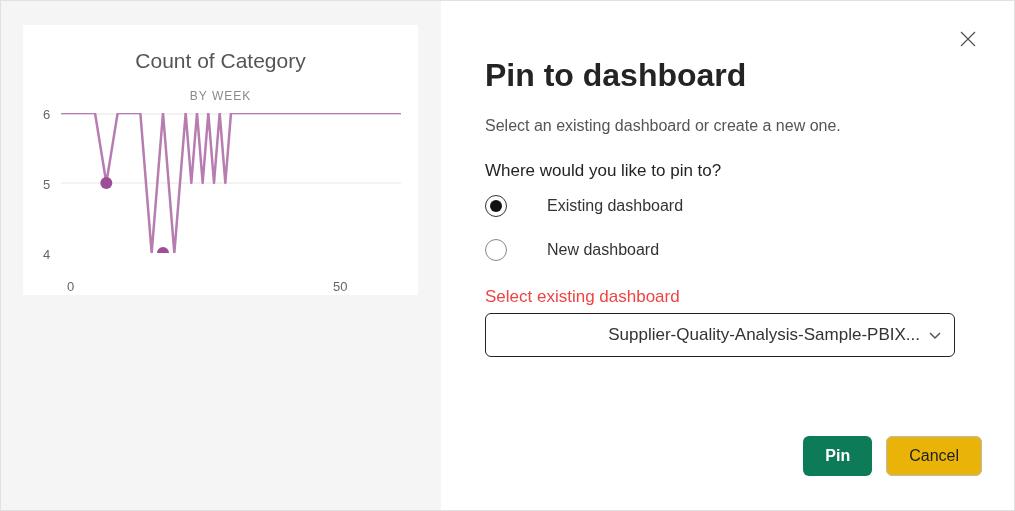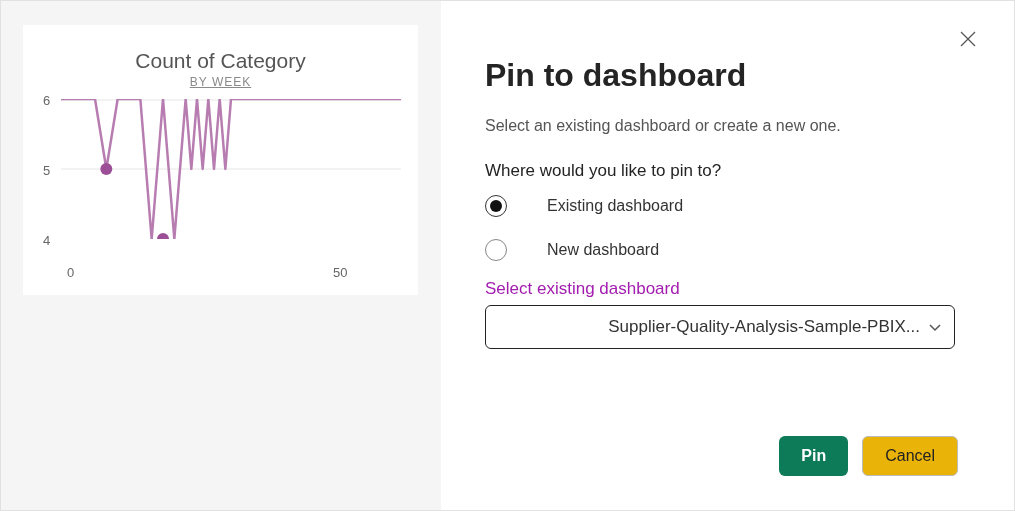--- a/index.html
+++ b/index.html
@@ -33,22 +33,21 @@
     }
     .chart-title {
       font-size: 21px;
       font-weight: 400;
       color: #555;
     }
     .chart-subtitle {
       font-size: 12px;
       letter-spacing: 1px;
       color: #8a8a8a;
-      margin-top: 2px;
-      text-decoration: underline;
+      margin-top: 16px;
     }
     .chart-area {
       position: relative;
       height: 160px;
       margin-top: 10px;
     }
     .chart-svg {
       position: absolute;
       left: 18px;
       top: 0;
@@ -124,22 +123,22 @@
     .radio-inner {
       width: 12px;
       height: 12px;
       background: #111;
       border-radius: 50%;
     }
     .radio-label { font-size: 16px; color: #333; }
     .mt22 { margin-top: 22px; }
     .select-label {
       font-size: 17px;
-      color: #a21caf;
-      margin-top: 18px;
+      color: #ef4444;
+      margin-top: 26px;
     }
     .select-box {
       margin-top: 6px;
       width: 470px;
       height: 44px;
       border: 1.5px solid #222;
       border-radius: 6px;
       display: flex;
       align-items: center;
       justify-content: flex-end;
@@ -151,21 +150,21 @@
       font-size: 17px;
       color: #333;
       white-space: nowrap;
       overflow: hidden;
       text-overflow: ellipsis;
     }
     .chevron { flex-shrink: 0; margin-left: 8px; }
     .actions {
       position: absolute;
       bottom: 34px;
-      right: 56px;
+      right: 32px;
       display: flex;
       gap: 14px;
     }
     .btn {
       height: 40px;
       border-radius: 6px;
       font-size: 16px;
       padding: 0 22px;
       cursor: pointer;
       font-family: inherit;

